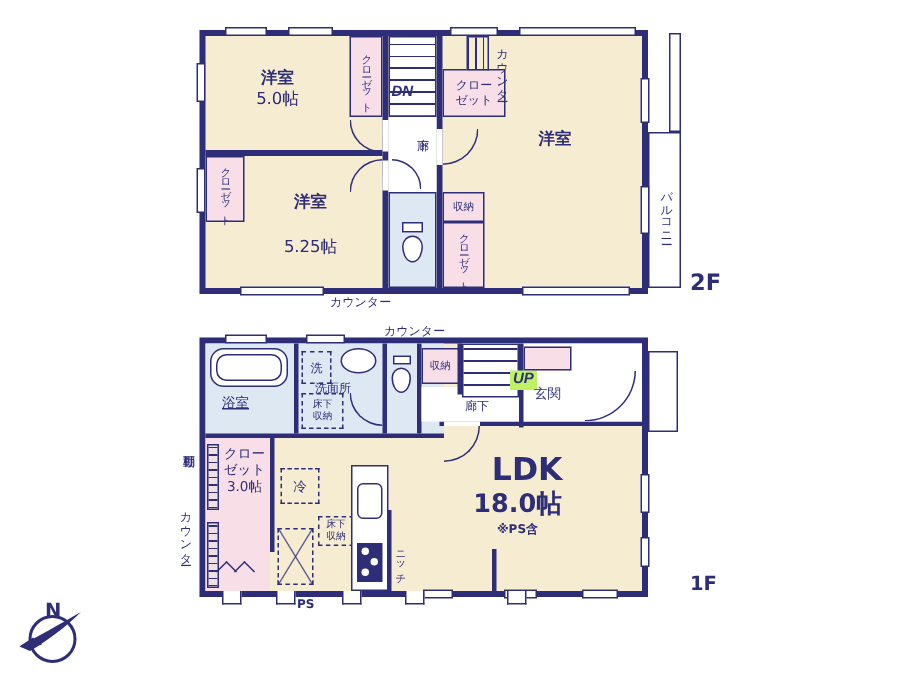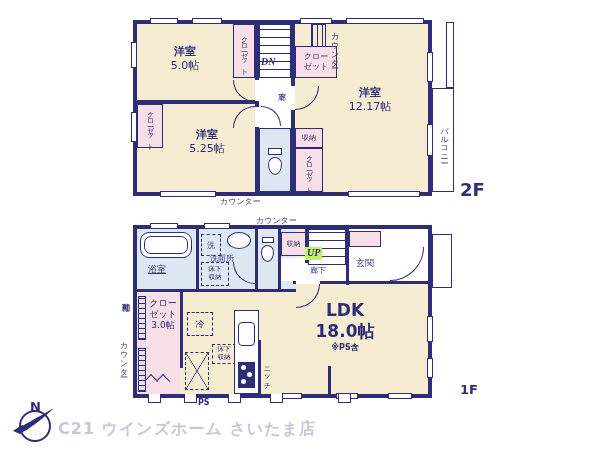--- a/index.html
+++ b/index.html
@@ -25,21 +25,21 @@
   .dash{border:1px dashed #2e2e78;background:transparent;}
   .xbox{background:
      linear-gradient(to top right,transparent calc(50% - .7px),#2e2e78 50%,transparent calc(50% + .7px)),
      linear-gradient(to bottom right,transparent calc(50% - .7px),#2e2e78 50%,transparent calc(50% + .7px));}
   .arc{position:absolute;box-sizing:border-box;background:transparent;}
   .arc-tl{border-top:1.2px solid #2e2e78;border-left:1.2px solid #2e2e78;border-radius:100% 0 0 0;}
   .arc-tr{border-top:1.2px solid #2e2e78;border-right:1.2px solid #2e2e78;border-radius:0 100% 0 0;}
   .arc-bl{border-bottom:1.2px solid #2e2e78;border-left:1.2px solid #2e2e78;border-radius:0 0 0 100%;}
   .arc-br{border-bottom:1.2px solid #2e2e78;border-right:1.2px solid #2e2e78;border-radius:0 0 100% 0;}
   .notch{position:absolute;background:#fff;border:1px solid #2e2e78;border-top:none;box-sizing:border-box;}
-  .italic{font-style:italic;font-family:Liberation Serif, serif;}
+  .italic{font-style:italic;font-family:Liberation Sans, sans-serif;}
   .fixture{position:absolute;box-sizing:border-box;background:#fff;border:1.3px solid #2e2e78;}
   .dot{position:absolute;width:5px;height:5px;border-radius:50%;background:#fff;}
   .chev{position:absolute;width:9px;height:9px;border-left:1px solid #2e2e78;border-top:1px solid #2e2e78;transform:rotate(45deg);}
   .caption{position:absolute;color:#c6c6d9;font-size:16px;letter-spacing:1px;font-weight:bold;}
 </style>
 </head>
 <body>
 
 <div id="plan">
 
@@ -80,25 +80,24 @@
   <div class="abs wet" style="left:259px;top:128px;width:32px;height:64px;"></div>
   <div class="fixture" style="left:268px;top:148px;width:14px;height:7px;"></div>
   <div class="fixture" style="left:268px;top:157px;width:14px;height:18px;border-radius:50% 50% 50% 50%/40% 40% 60% 60%;"></div>
 
   <div class="lbl" style="left:150px;top:45px;width:70px;text-align:center;">
     <div class="bold" style="font-size:11px;">洋室</div>
     <div style="font-size:11px;">5.0帖</div>
   </div>
   <div class="lbl" style="left:172px;top:128px;width:70px;text-align:center;">
     <div class="bold" style="font-size:11px;">洋室</div>
-    <div style="font-size:11px;">5.25帖</div>
+    <div style="font-size:11px;margin-top:16px;">5.25帖</div>
   </div>
   <div class="lbl" style="left:330px;top:86px;width:80px;text-align:center;">
     <div class="bold" style="font-size:11px;">洋室</div>
-    <div style="font-size:11px;">12.17帖</div>
   </div>
 
   <div class="abs white" style="left:432px;top:88px;width:22px;height:104px;border:1.5px solid #2e2e78;">
     <div class="ctr" style="width:100%;height:100%;">
       <span class="vt" style="font-size:8px;letter-spacing:0;">バルコニー</span>
     </div>
   </div>
   <div class="abs white" style="left:446px;top:22px;width:8px;height:66px;border:1px solid #2e2e78;"></div>
 
   <div class="win" style="left:150px;top:18px;width:28px;height:6px;"></div>
@@ -110,21 +109,21 @@
   <div class="win" style="left:427px;top:52px;width:6px;height:30px;"></div>
   <div class="win" style="left:427px;top:124px;width:6px;height:32px;"></div>
   <div class="win" style="left:160px;top:191px;width:56px;height:6px;"></div>
   <div class="win" style="left:348px;top:191px;width:72px;height:6px;"></div>
 
   <div class="arc arc-bl" style="left:233px;top:80px;width:22px;height:22px;"></div>
   <div class="arc arc-tl" style="left:233px;top:106px;width:22px;height:22px;"></div>
   <div class="arc arc-br" style="left:295px;top:86px;width:24px;height:24px;"></div>
   <div class="arc arc-tr" style="left:261px;top:106px;width:20px;height:20px;"></div>
 
-  <div class="lbl bold" style="left:460px;top:179px;font-size:18px;">2F</div>
+  <div class="lbl bold" style="left:460px;top:179px;font-size:15px;">2F</div>
   <div class="lbl" style="left:220px;top:197px;font-size:8px;">カウンター</div>
 
   <div class="outline" style="left:133px;top:225px;width:299px;height:173px;"></div>
 
   <div class="abs wet" style="left:137px;top:229px;width:159px;height:60px;border:none;"></div>
   <div class="wall" style="left:137px;top:289px;width:159px;height:3px;"></div>
   <div class="wall" style="left:293px;top:281px;width:135px;height:3px;"></div>
   <div class="gap" style="left:296px;top:281px;width:24px;height:3px;"></div>
   <div class="wall" style="left:196px;top:229px;width:3px;height:60px;"></div>
   <div class="wall" style="left:255px;top:229px;width:3px;height:60px;"></div>
@@ -149,30 +148,30 @@
     <span class="wrap" style="font-size:6.5px;width:15px;">床下収納</span>
   </div>
 
   <div class="fixture" style="left:262px;top:237px;width:12px;height:6px;"></div>
   <div class="fixture" style="left:261px;top:245px;width:13px;height:17px;border-radius:50% 50% 50% 50%/40% 40% 60% 60%;"></div>
 
   <div class="abs pink ctr" style="left:281px;top:232px;width:25px;height:24px;">
     <span style="font-size:7px;">収納</span>
   </div>
   <div class="abs stairs" style="left:308px;top:229px;width:38px;height:36px;"></div>
-  <div class="lbl italic bold" style="left:305px;top:247px;font-size:10px;background:#bef264;padding:0 2px;">UP</div>
+  <div class="lbl italic bold" style="left:340px;top:247px;font-size:10px;background:#bef264;padding:0 2px;">UP</div>
   <div class="lbl" style="left:310px;top:266px;font-size:8px;">廊下</div>
   <div class="abs pink" style="left:349px;top:231px;width:32px;height:16px;"></div>
   <div class="lbl" style="left:356px;top:258px;font-size:9px;">玄関</div>
   <div class="arc arc-br" style="left:390px;top:247px;width:34px;height:34px;"></div>
   <div class="abs white" style="left:432px;top:234px;width:20px;height:54px;border:1px solid #2e2e78;"></div>
   <div class="lbl" style="left:256px;top:216px;font-size:8px;">カウンター</div>
 
   <div class="lbl" style="left:315px;top:300px;width:60px;text-align:center;">
-    <div class="bold" style="font-size:17px;">LDK</div>
+    <div class="bold" style="font-size:21px;text-align:right;">LDK</div>
     <div class="bold" style="font-size:17px;">18.0帖</div>
     <div class="bold" style="font-size:8px;">※PS含</div>
   </div>
   <div class="arc arc-br" style="left:296px;top:284px;width:24px;height:24px;"></div>
   <div class="arc arc-bl" style="left:233px;top:262px;width:22px;height:22px;"></div>
 
   <div class="abs" style="left:137px;top:292px;width:43px;height:102px;background:#f8dee6;"></div>
   <div class="wall" style="left:180px;top:292px;width:3px;height:76px;"></div>
   <div class="abs hatchh" style="left:138px;top:296px;width:8px;height:44px;"></div>
   <div class="abs hatchh" style="left:138px;top:348px;width:8px;height:44px;"></div>
@@ -219,15 +218,14 @@
   <div class="lbl bold" style="left:198px;top:398px;font-size:8px;">PS</div>
 
   <div class="lbl bold" style="left:460px;top:382px;font-size:13px;">1F</div>
 
   <svg class="abs" style="left:10px;top:398px;" width="48" height="48" viewBox="0 0 48 48">
     <circle cx="25" cy="28" r="15" fill="none" stroke="#2e2e78" stroke-width="2"></circle>
     <text x="20" y="13" font-size="13" font-weight="bold" fill="#2e2e78" font-family="DejaVu Sans, sans-serif">N</text>
     <path d="M3 33 C14 27 30 18 44 10 C33 21 20 30 10 36 Z" fill="#2e2e78"></path>
     <path d="M3 33 L18 32 L12 27 Z" fill="#2e2e78"></path>
   </svg>
-  <div class="caption" style="left:58px;top:419px;">C21 ウインズホーム さいたま店</div>
 
 </div>
 
 </body></html>

